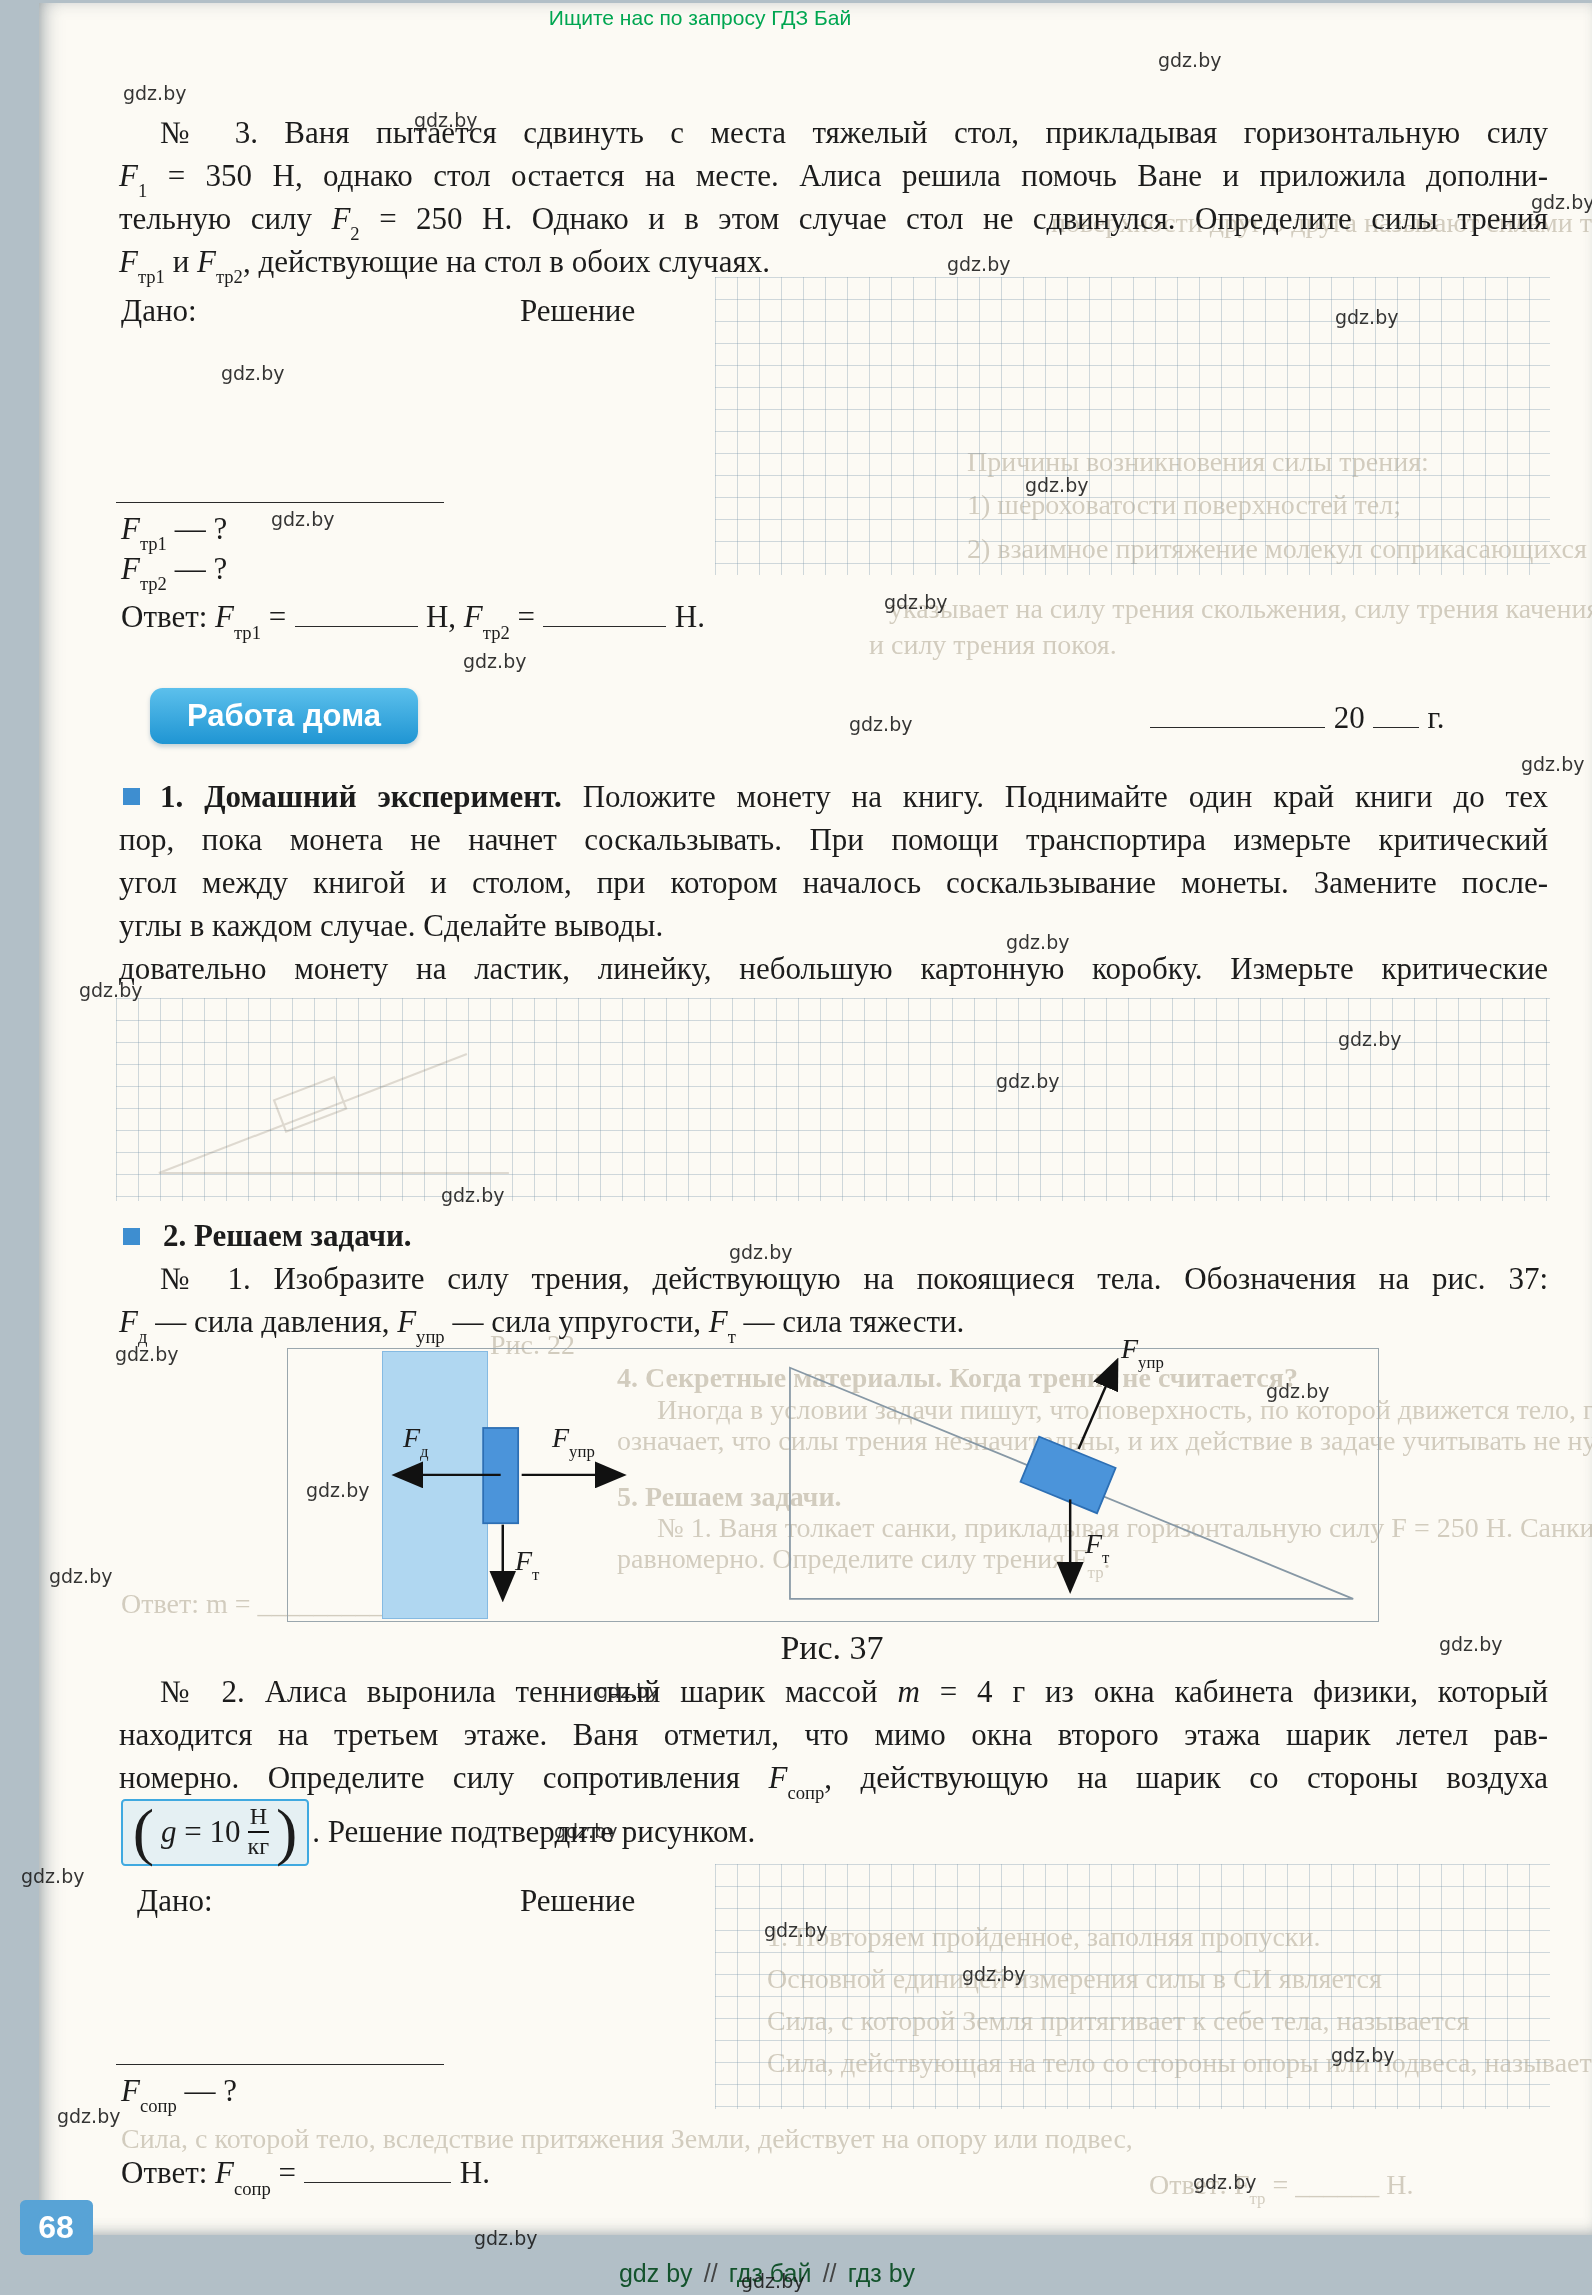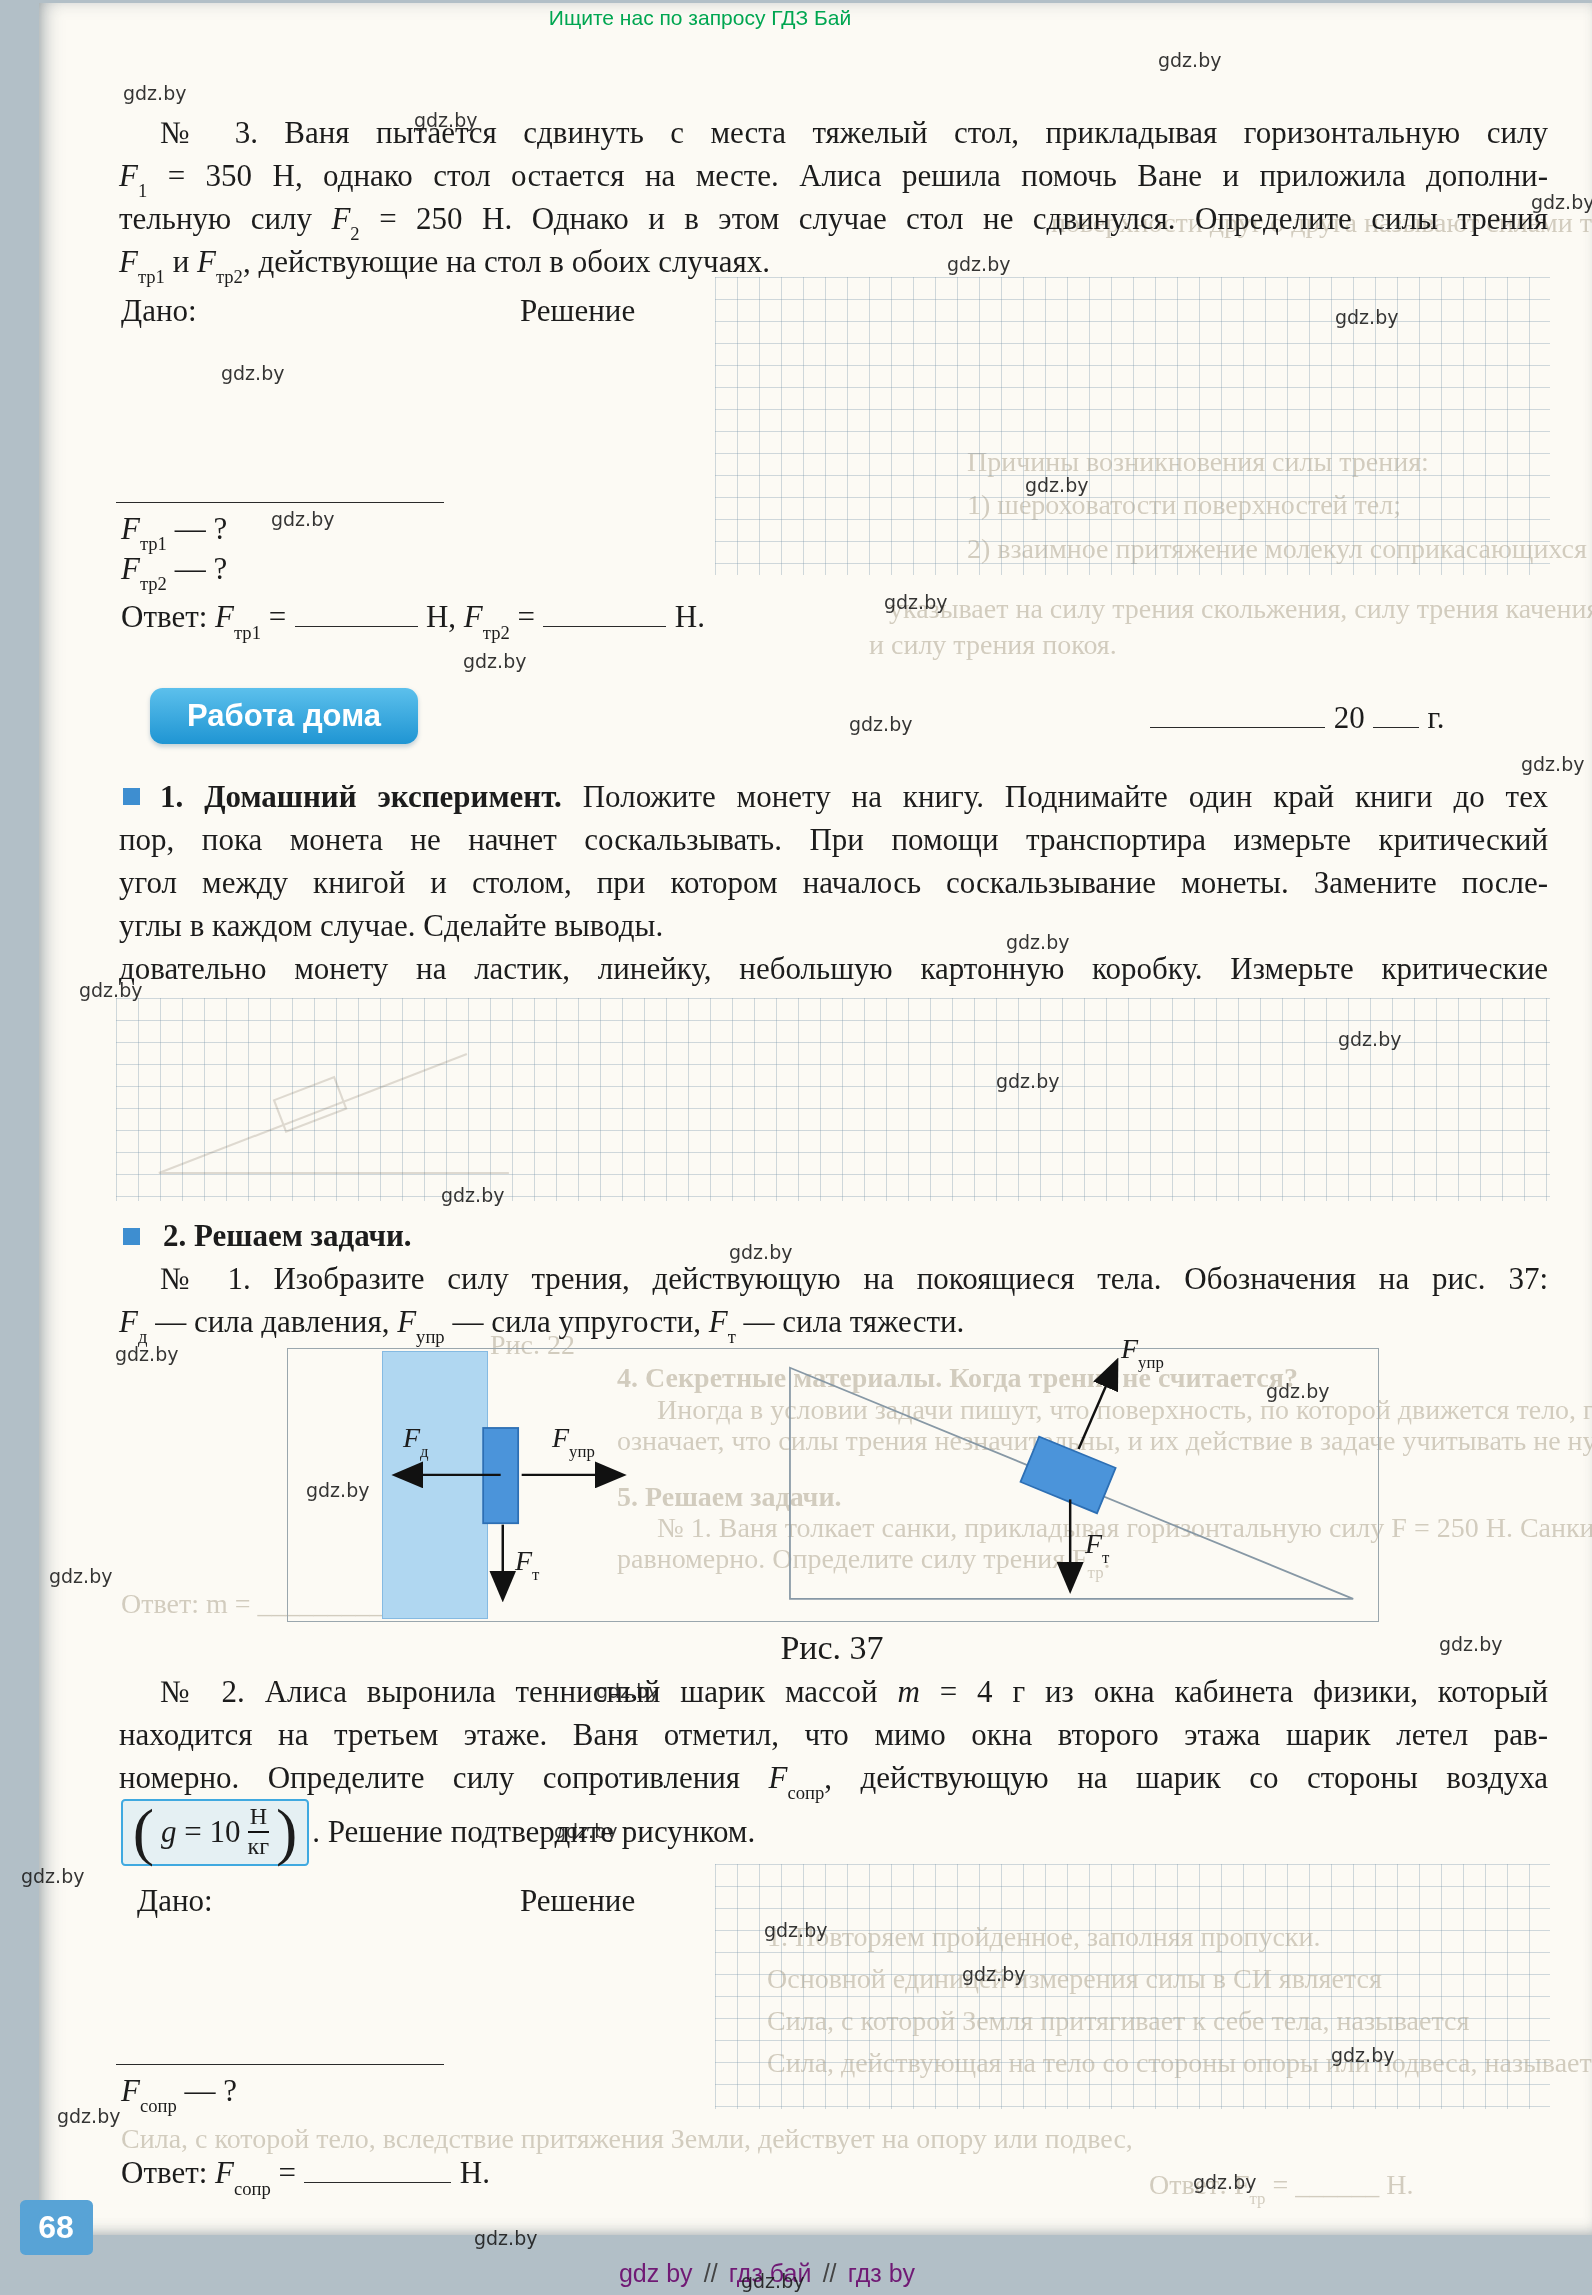--- a/index.html
+++ b/index.html
@@ -42,21 +42,21 @@
   .paren{font-size:64px;font-weight:300;line-height:1;}
   .frac{display:inline-flex;flex-direction:column;align-items:center;font-size:24px;line-height:1.15;}
   .frac .bar{height:2.1px;background:#111;align-self:stretch;}
   .gtail{margin-left:3px;}
   
   .pagetab{position:absolute;left:19.6px;top:2200px;width:73px;height:55px;background:#58a3d6;border-radius:5.6px;z-index:4;
            color:#fff;display:flex;align-items:center;justify-content:center;
            font-family:"Liberation Sans",sans-serif;font-weight:bold;font-size:32px;}
   .footer{position:absolute;left:557px;top:2259px;width:420px;display:flex;justify-content:center;gap:11.2px;z-index:4;
           font-family:"Liberation Sans",sans-serif;font-size:25px;}
-  .footer .lnk{color:#701a75;cursor:pointer;}
+  .footer .lnk{color:#14532d;cursor:pointer;}
   .footer .sep{color:#444;}
   
   .wm{position:absolute;font-family:"DejaVu Sans",sans-serif;font-size:19px;color:#191919;opacity:.88;white-space:nowrap;z-index:6;}
   .bleed{position:absolute;font-size:28px;color:#8f8268;opacity:.38;white-space:nowrap;z-index:1;filter:blur(0.4px);}
 </style>
 </head>
 <body>
 
 <div class="stage">
   <div class="paper"></div>

